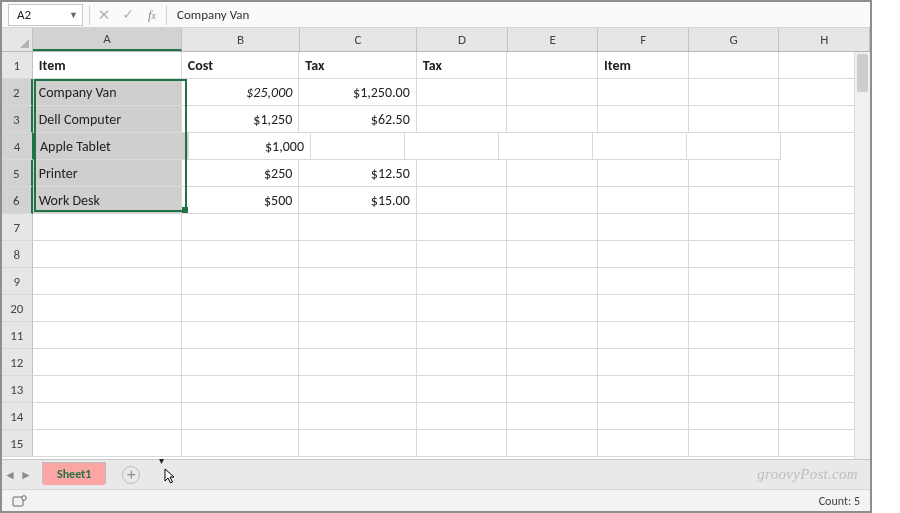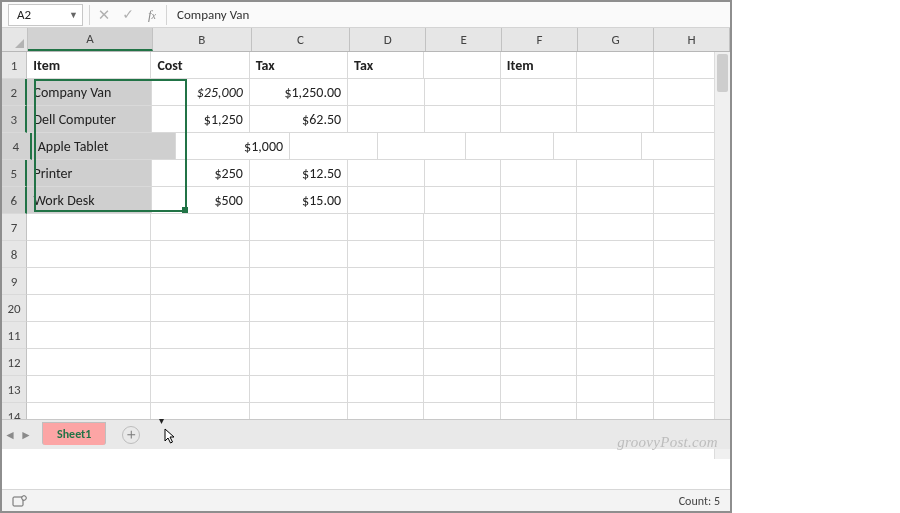--- a/index.html
+++ b/index.html
@@ -1,17 +1,17 @@
 <!DOCTYPE html>
 <html><head>
 <meta charset="utf-8">
 <style>
   * { box-sizing: border-box; }
   html,body { margin:0; padding:0; font-family: Calibri, "Segoe UI", Arial, sans-serif; font-size:14px; color:#222; background:#fff; }
-  .app { width:732px; height:513px; border:2px solid #8e8e8e; display:flex; flex-direction:column; background:#fff; position:relative; overflow:hidden;}
+  .app { width:872px; height:513px; border:2px solid #8e8e8e; display:flex; flex-direction:column; background:#fff; position:relative; overflow:hidden;}
   
   .fbar { height:26px; display:flex; align-items:center; border-bottom:1px solid #d4d4d4; background:#fafafa; font-size:13px; }
   .namebox { width:75px; height:22px; margin:0 4px 0 6px; border:1px solid #c7c7c7; background:#fff; display:flex; align-items:center; padding:0 4px 0 8px; justify-content:space-between; }
   .namebox .dd { font-size:9px; color:#666; }
   .fbar .sep { width:1px; height:20px; background:#d4d4d4; margin:0 2px; }
   .fx-btn { width:24px; text-align:center; color:#8a8a8a; font-style:italic; font-family:"Times New Roman",serif; }
   .fx-btn.cancel { color:#b0b0b0; font-style:normal; font-family:inherit; font-size:15px;}
   .fx-btn.accept { color:#b0b0b0; font-style:normal; font-family:inherit; font-size:14px;}
   .fx-input { flex:1; padding:0 8px; color:#333; }
   
@@ -30,25 +30,25 @@
   .cell.r { justify-content:flex-end; }
   .cell.selFill { background:#cfcfcf; }
   
   .selbox { position:absolute; border:2px solid #217346; pointer-events:none; }
   .selbox .handle { position:absolute; right:-3px; bottom:-3px; width:6px; height:6px; background:#217346; }
   
   .tabs { height:30px; background:#e9e9e9; border-top:1px solid #c8c8c8; display:flex; align-items:center; font-size:12px; position:relative;}
   .navbtn { width:16px; text-align:center; color:#8a8a8a; font-size:12px; }
   .tab { background:#fca5a5; border:1px solid #bfbfbf; border-bottom:none; padding:4px 14px; margin-left:8px; border-radius:0 0 3px 3px; font-weight:600; color:#217346; transform:translateY(-1px);}
   .newtab { margin-left:16px; color:#7a7a7a; font-size:15px; border:1px solid #bdbdbd; width:18px;height:18px;border-radius:50%; display:flex;align-items:center;justify-content:center;}
-  .watermark { position:absolute; right:12px; top:14px; color:#bdbdbd; font-style:italic; font-family:"Times New Roman",serif; font-size:15px; letter-spacing:0.3px;}
+  .watermark { position:absolute; right:12px; top:6px; color:#bdbdbd; font-style:italic; font-family:"Times New Roman",serif; font-size:15px; letter-spacing:0.3px;}
   .cursor { position:absolute; left:162px; top:8px; font-size:14px; pointer-events:none;}
   .tickmark { position:absolute; left:157px; top:-6px; font-size:10px;}
   
-  .status { height:22px; background:#f3f3f3; border-top:1px solid #d7d7d7; display:flex; align-items:center; justify-content:space-between; padding:0 10px; font-size:12px; color:#444;margin-top:40px;}
+  .status { height:22px; background:#f3f3f3; border-top:1px solid #d7d7d7; display:flex; align-items:center; justify-content:space-between; padding:0 10px; font-size:12px; color:#444;}
   .status .left svg { display:block; }
   .scrollbar-v { position:absolute; right:0; top:50px; bottom:52px; width:16px; background:#f0f0f0; border-left:1px solid #dcdcdc;}
   .scrollbar-v .thumb{ position:absolute; left:2px; right:2px; top:2px; height:38px; background:#cdcdcd; border-radius:2px;}
 </style>
 </head>
 <body>
 
 <div class="app">
 
   <div class="fbar">

